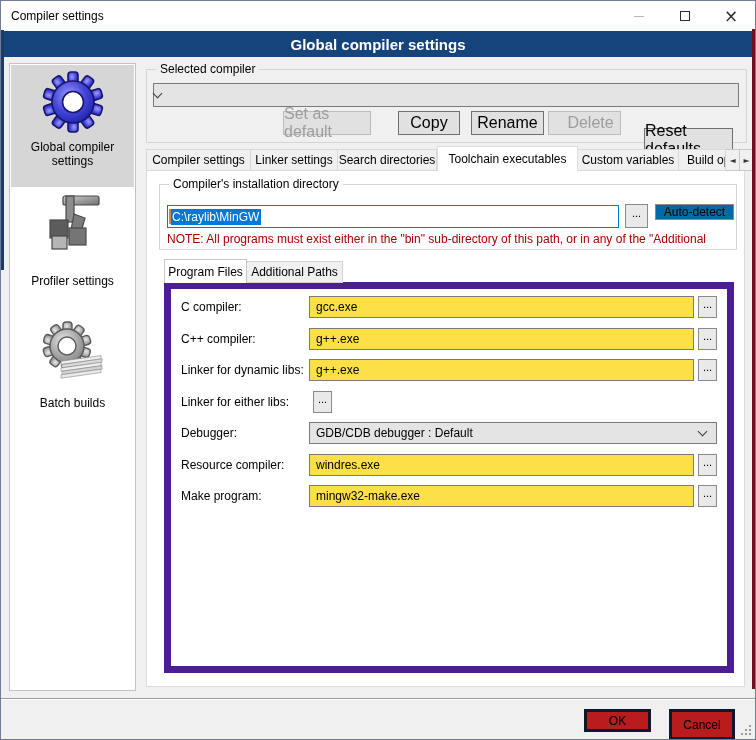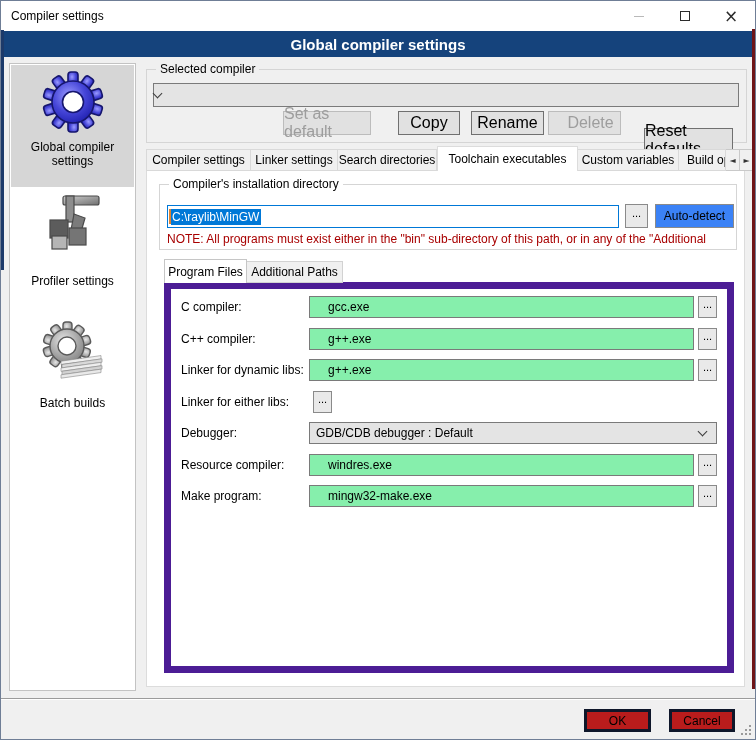--- a/index.html
+++ b/index.html
@@ -70,41 +70,41 @@
 
   
   .tabpage { position:absolute; left:145px; top:169px; width:599px; height:517px; background:#fff; border:1px solid #dcdcdc; }
 
   
   .path-input { position:absolute; left:166px; top:204px; width:452px; height:23px; background:#fff; border:1px solid #0078d7; display:flex; align-items:center; overflow:hidden; }
   .caret { width:2px; height:15px; background:#e08330; margin-left:1px; }
   .sel-text { background:#0078d7; color:#fff; padding:1px 2px 1px 1px; white-space:nowrap; }
   .browse { background:#e9e9e9; border:1px solid #8a8a8a; display:flex; align-items:center; justify-content:center; font-size:11px; line-height:10px; padding-bottom:6px; }
   .bw1 { position:absolute; left:624px; top:203px; width:23px; height:24px; }
-  .autodetect { position:absolute; left:654px; top:203px; width:79px; height:24px; background:#3b82f6; border:1px solid #8a8a8a; display:flex; align-items:center; justify-content:center; }
+  .autodetect { position:absolute; left:654px; top:203px; width:79px; height:16px; background:#0369a1; border:1px solid #8a8a8a; display:flex; align-items:center; justify-content:center; }
   .note { position:absolute; left:166px; top:231px; width:564px; color:#a80000; white-space:nowrap; overflow:hidden; font-size:12px; }
 
   
   .subtabs { position:absolute; left:163px; top:258px; height:24px; display:flex; align-items:flex-end; z-index:5; }
   .subtab { height:22px; background:#f0f0f0; border:1px solid #d2d2d2; border-left:none; display:flex; align-items:center; justify-content:center; white-space:nowrap; }
   .subtab:first-child { border-left:1px solid #d2d2d2; }
   .subtab.active { height:24px; background:#fff; border:1px solid #c6c6c6; border-bottom:none; z-index:6; }
   .st1{width:83px}.st2{width:96px}
   .notebook { position:absolute; left:163px; top:281px; width:570px; height:391px; background:#fff; border:7px solid #4c1d95; padding:7px 10px 0 10px; }
   .frow { display:flex; align-items:center; height:22px; margin-bottom:9.5px; }
   .frow .flabel { width:128px; flex:none; line-height:22px; }
-  .finput { flex:1; height:22px; background:#86efac; border:1px solid #7a7a7a; display:flex; align-items:center; padding-left:18px; white-space:nowrap; overflow:hidden; }
+  .finput { flex:1; height:22px; background:#fde047; border:1px solid #7a7a7a; display:flex; align-items:center; padding-left:6px; white-space:nowrap; overflow:hidden; }
   .frow .browse { flex:none; width:19px; height:22px; margin-left:4px; }
   .fcombo { flex:1; height:22px; }
 
   
   .footer-line { position:absolute; left:0; top:697px; width:756px; height:1px; background:#9b9b9b; }
   .footer-line2 { position:absolute; left:0; top:698px; width:756px; height:1px; background:#ffffff; }
   .b-ok     { left:583px; top:708px; width:67px; height:23px; }
-  .b-cancel { left:668px; top:708px; width:66px; height:23px; }
+  .b-cancel { left:668px; top:708px; width:66px; height:31px; }
   .btn2 { position:absolute; background:#b91c1c; border:3px solid #0f172a; display:flex; align-items:center; justify-content:center; }
   .grip { position:absolute; right:4px; bottom:4px; width:12px; height:12px; }
   .grip i { position:absolute; width:2px; height:2px; background:#9a9a9a; }
   .grip i:nth-child(1){right:0;bottom:8px}.grip i:nth-child(2){right:4px;bottom:4px}
   .grip i:nth-child(3){right:0;bottom:4px}.grip i:nth-child(4){right:8px;bottom:0}
   .grip i:nth-child(5){right:4px;bottom:0}.grip i:nth-child(6){right:0;bottom:0}
 </style>
 </head>
 <body>
 

